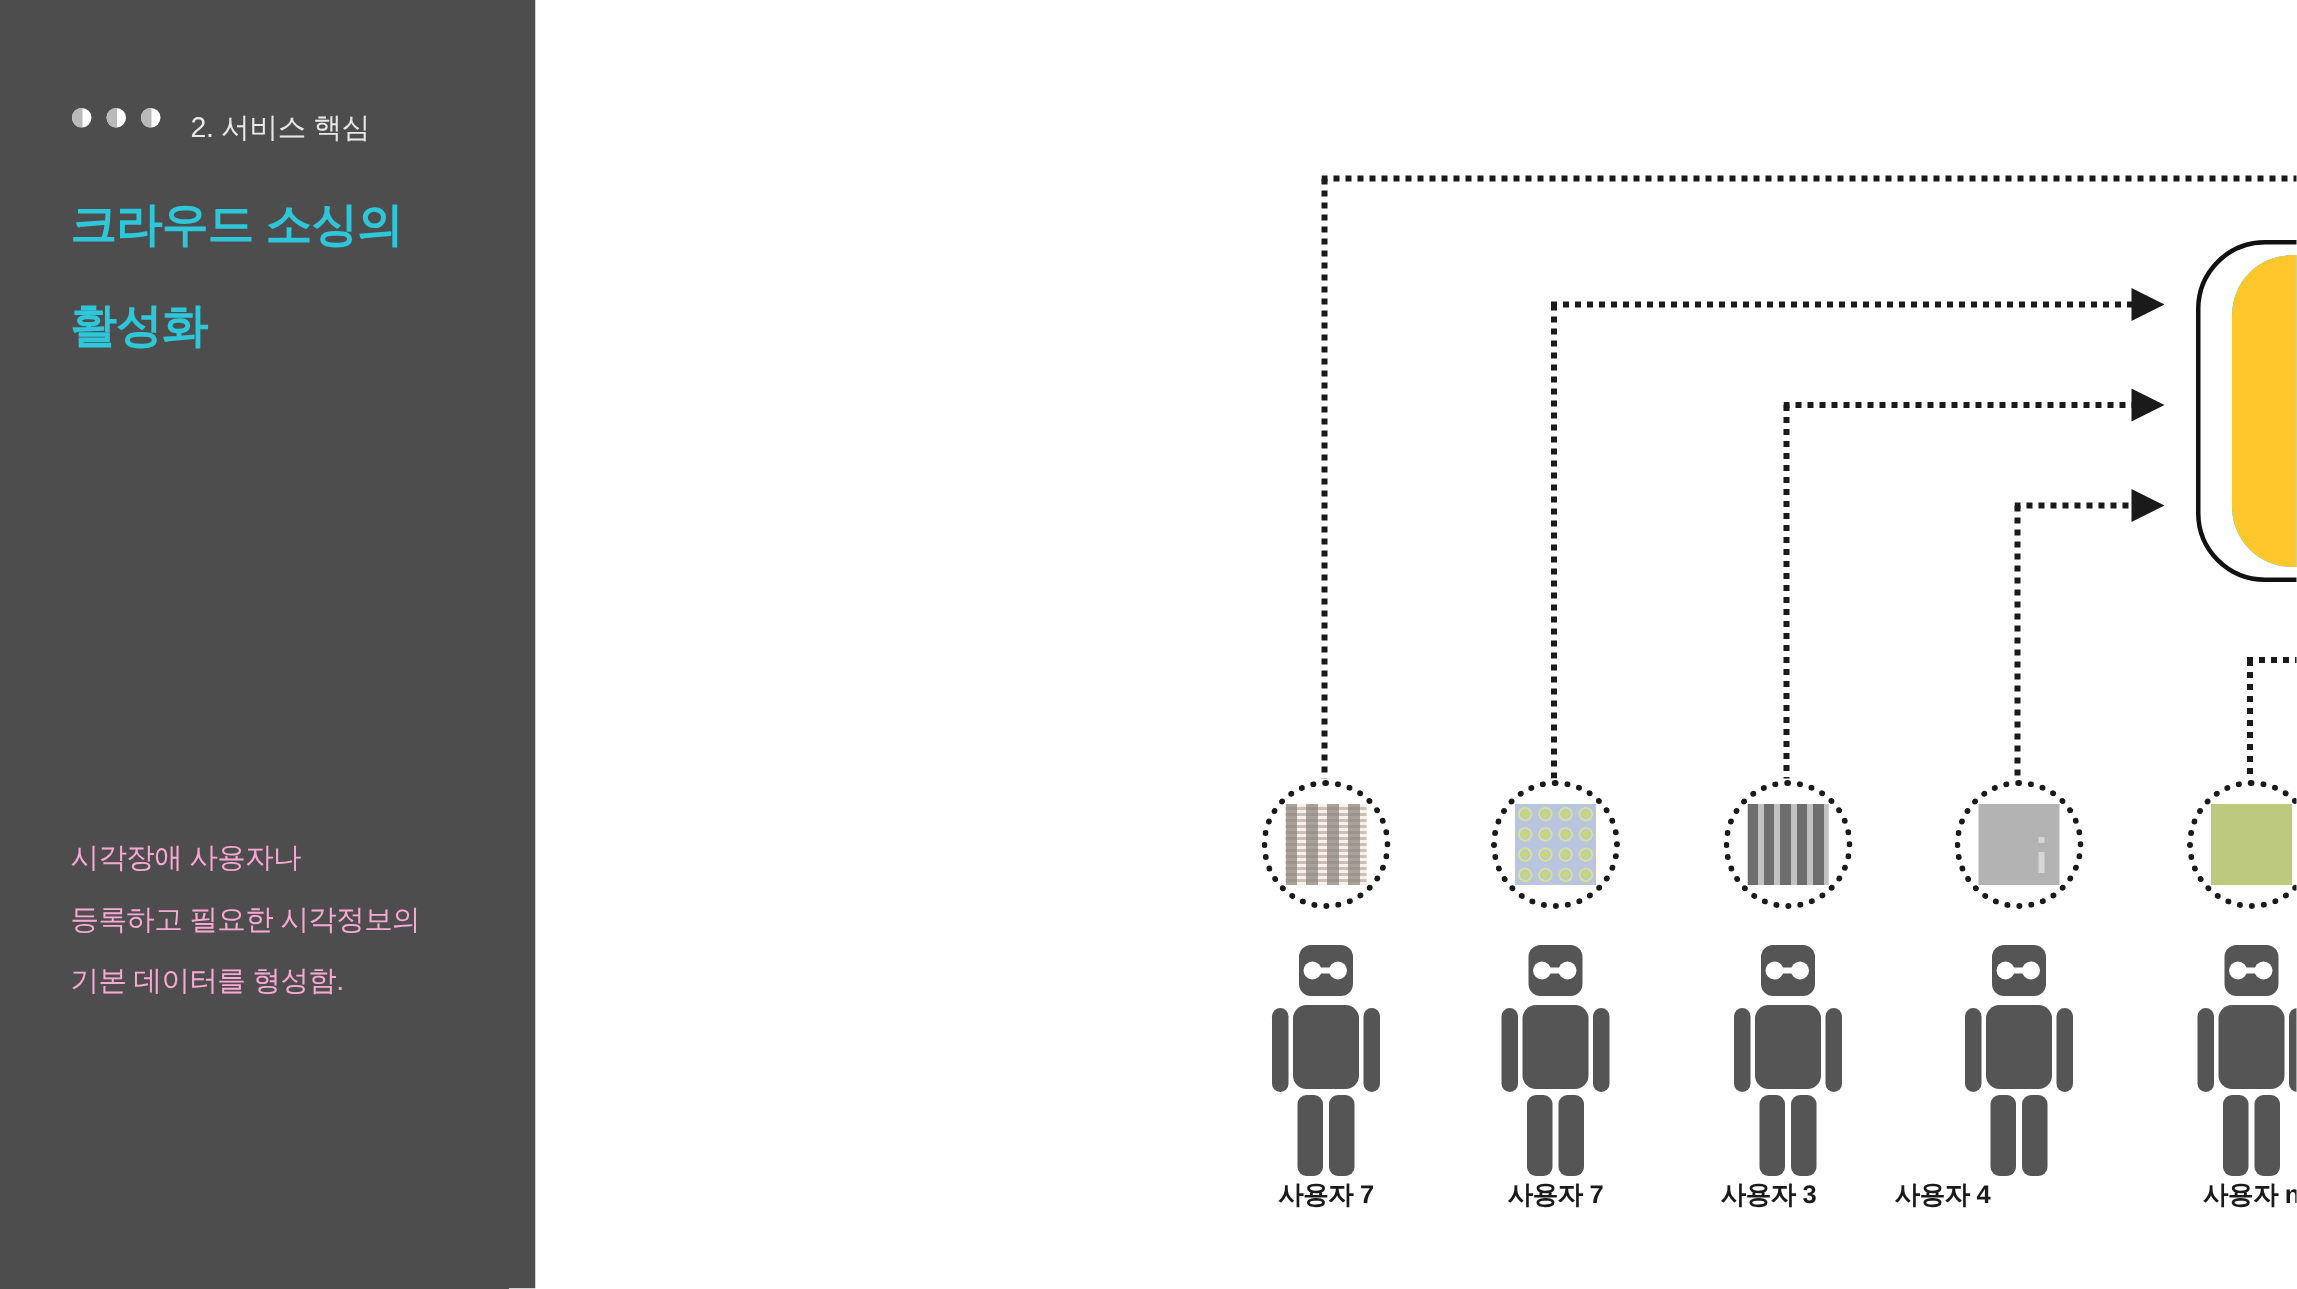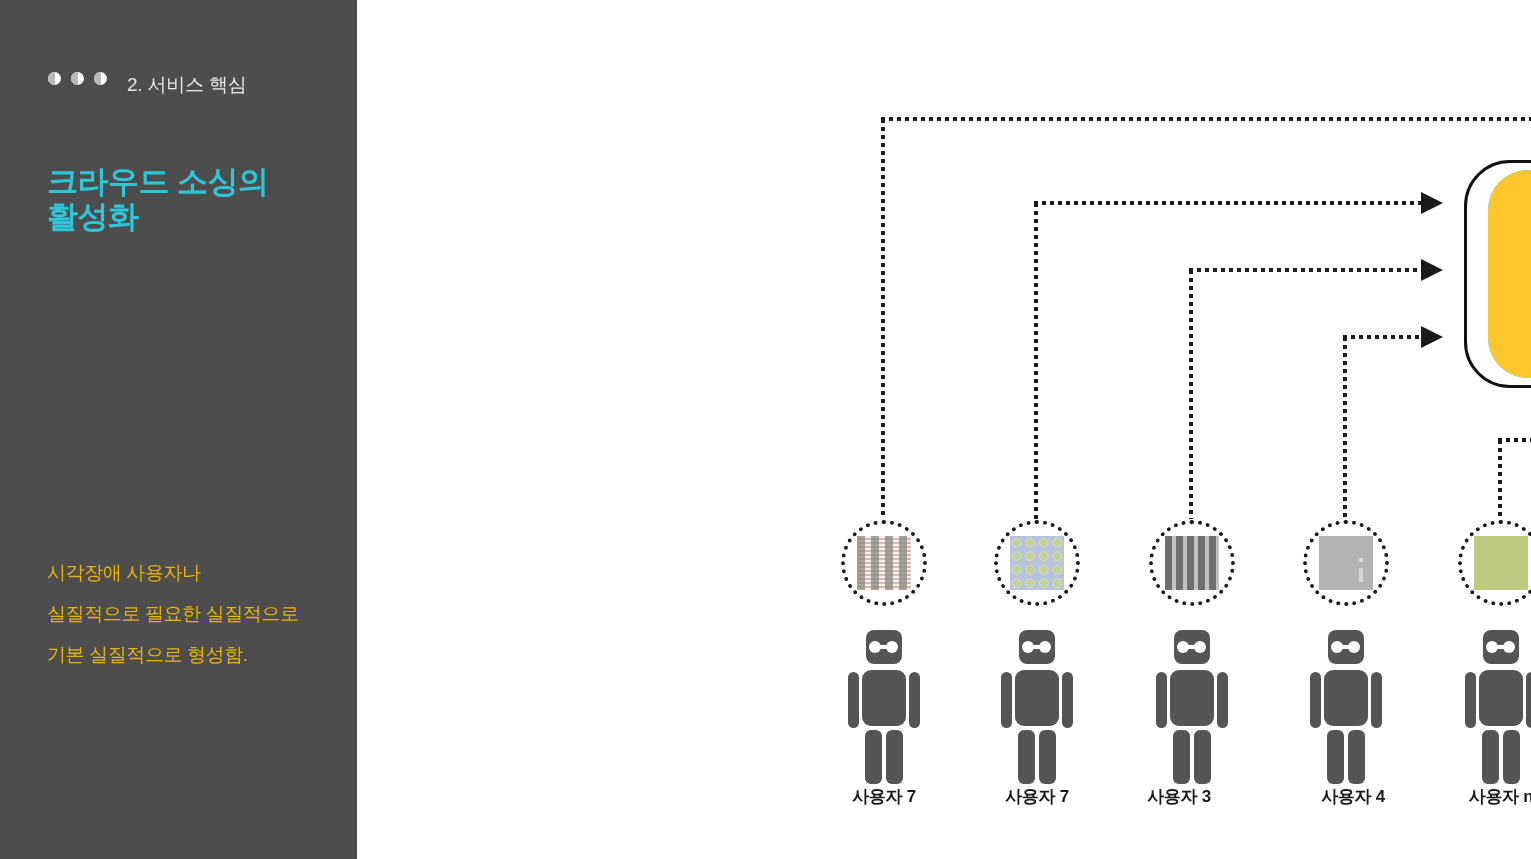--- a/index.html
+++ b/index.html
@@ -43,28 +43,28 @@
   }
   .side-title {
     position: absolute;
     left: 47px;
     color: #2ec6d9;
     font-size: 31px;
     font-weight: bold;
     letter-spacing: -0.5px;
     white-space: nowrap;
   }
-  #side-title-1 { top: 129px; margin-top: 32px; }
+  #side-title-1 { top: 129px; }
   #side-title-2 { top: 196px; }
 
   #side-body {
     position: absolute;
     left: 47px; top: 552px;
     width: 300px;
-    color: #eab308;
+    color: #f9a8d4;
     font-size: 19px;
     line-height: 41px;
     letter-spacing: -0.4px;
   }
   #side-body div { white-space: nowrap; }
 
   
   #canvas {
     position: absolute; left: 357px; top: 0;
     width: 1174px; height: 859px;
@@ -251,22 +251,22 @@
     <span class="eyebrow-dot"></span>
     <span class="eyebrow-dot"></span>
     <span id="eyebrow-label">2. 서비스 핵심</span>
   </div>
 
   <div class="side-title" id="side-title-1">크라우드 소싱의</div>
   <div class="side-title" id="side-title-2">활성화</div>
 
   <div id="side-body">
     <div>시각장애 사용자나</div>
-    <div>실질적으로 필요한 실질적으로</div>
-    <div>기본 실질적으로 형성함.</div>
+    <div>등록하고 필요한 시각정보의</div>
+    <div>기본 데이터를 형성함.</div>
   </div>
 </div>
 
 <div id="canvas">
 
   <div class="dline v" style="left:524px; top:119px; height:400px;"></div>
   <div class="dline h" style="left:524px; top:117px; width:744px;"></div>
 
   <div class="dline v" style="left:677px; top:203px; height:316px;"></div>
   <div class="dline h" style="left:677px; top:201px; width:389px;"></div>
@@ -351,21 +351,21 @@
       <div class="p-eye l"></div>
       <div class="p-eye r"></div>
       <div class="p-bridge"></div>
       <div class="p-torso"></div>
       <div class="p-arm l"></div>
       <div class="p-arm r"></div>
       <div class="p-leg l"></div>
       <div class="p-leg r"></div>
     </div>
   </div>
-  <div class="user-label" style="left:936px;">사용자 4</div>
+  <div class="user-label" style="left:878px;">사용자 4</div>
 
   <div class="user-col" style="left:1084px;">
     <div class="thumb-circle">
       <div class="thumb thumb-5"></div>
     </div>
     <div class="person">
       <div class="p-head"></div>
       <div class="p-eye l"></div>
       <div class="p-eye r"></div>
       <div class="p-bridge"></div>

